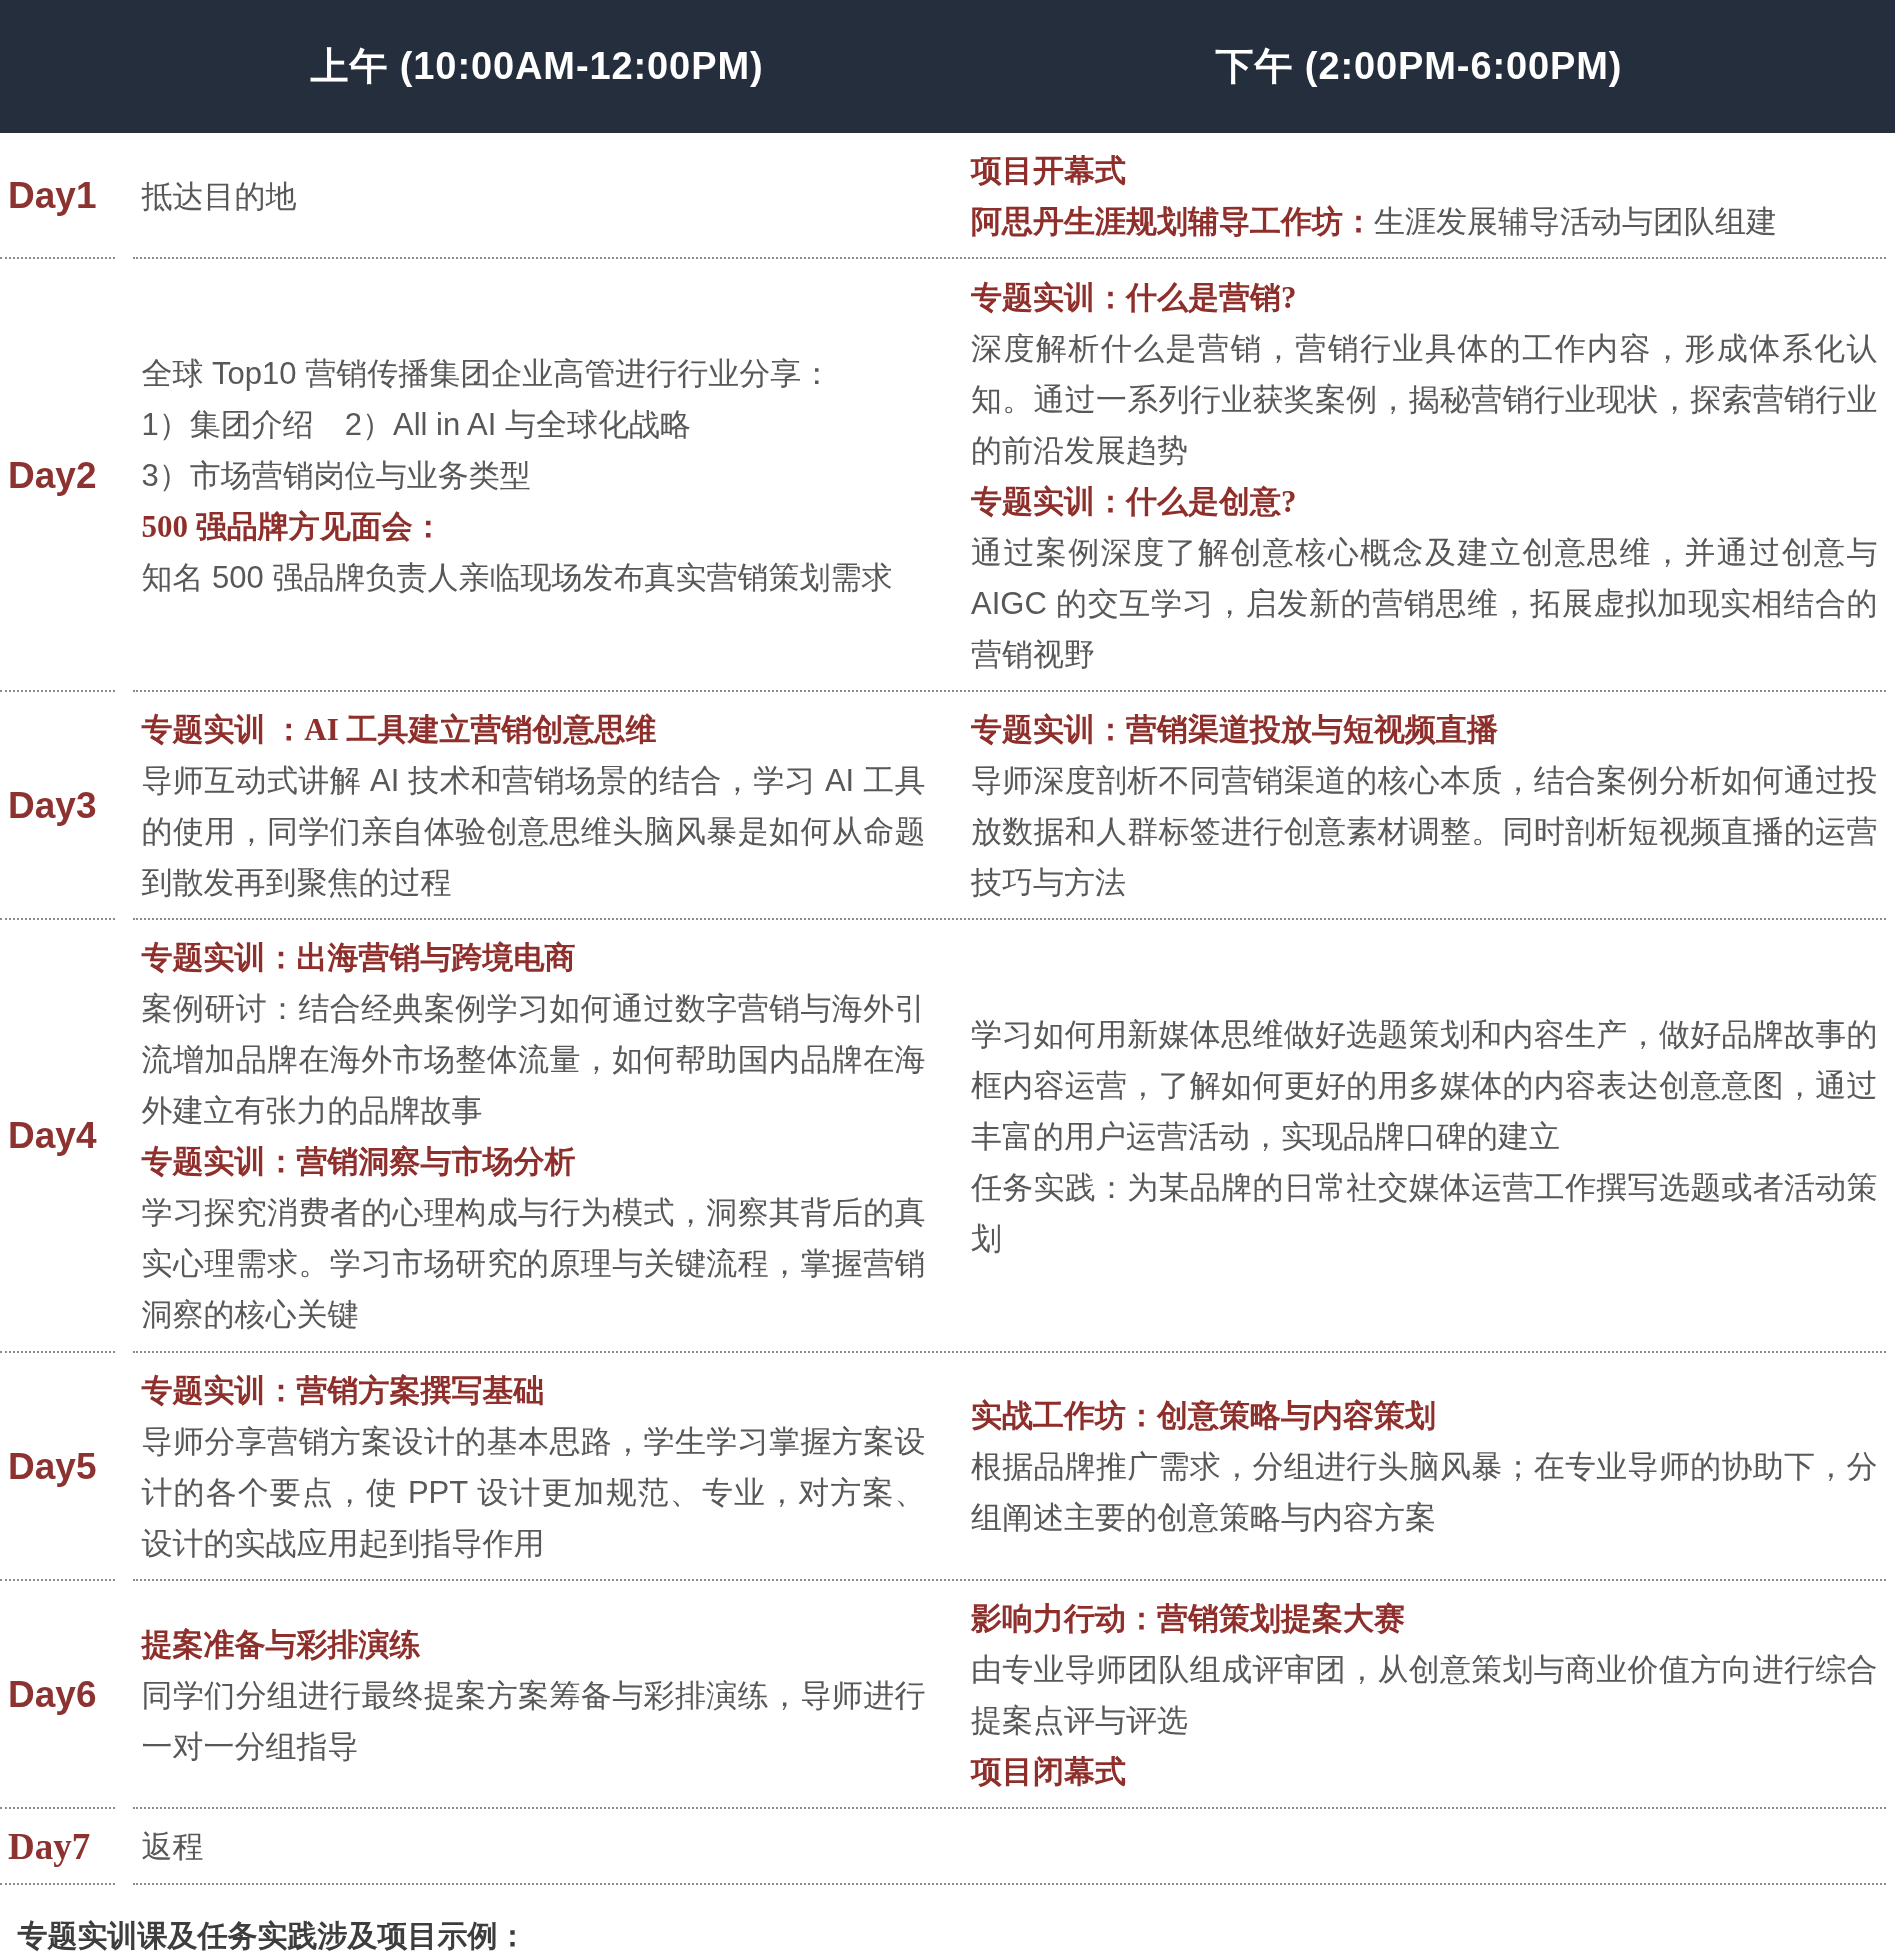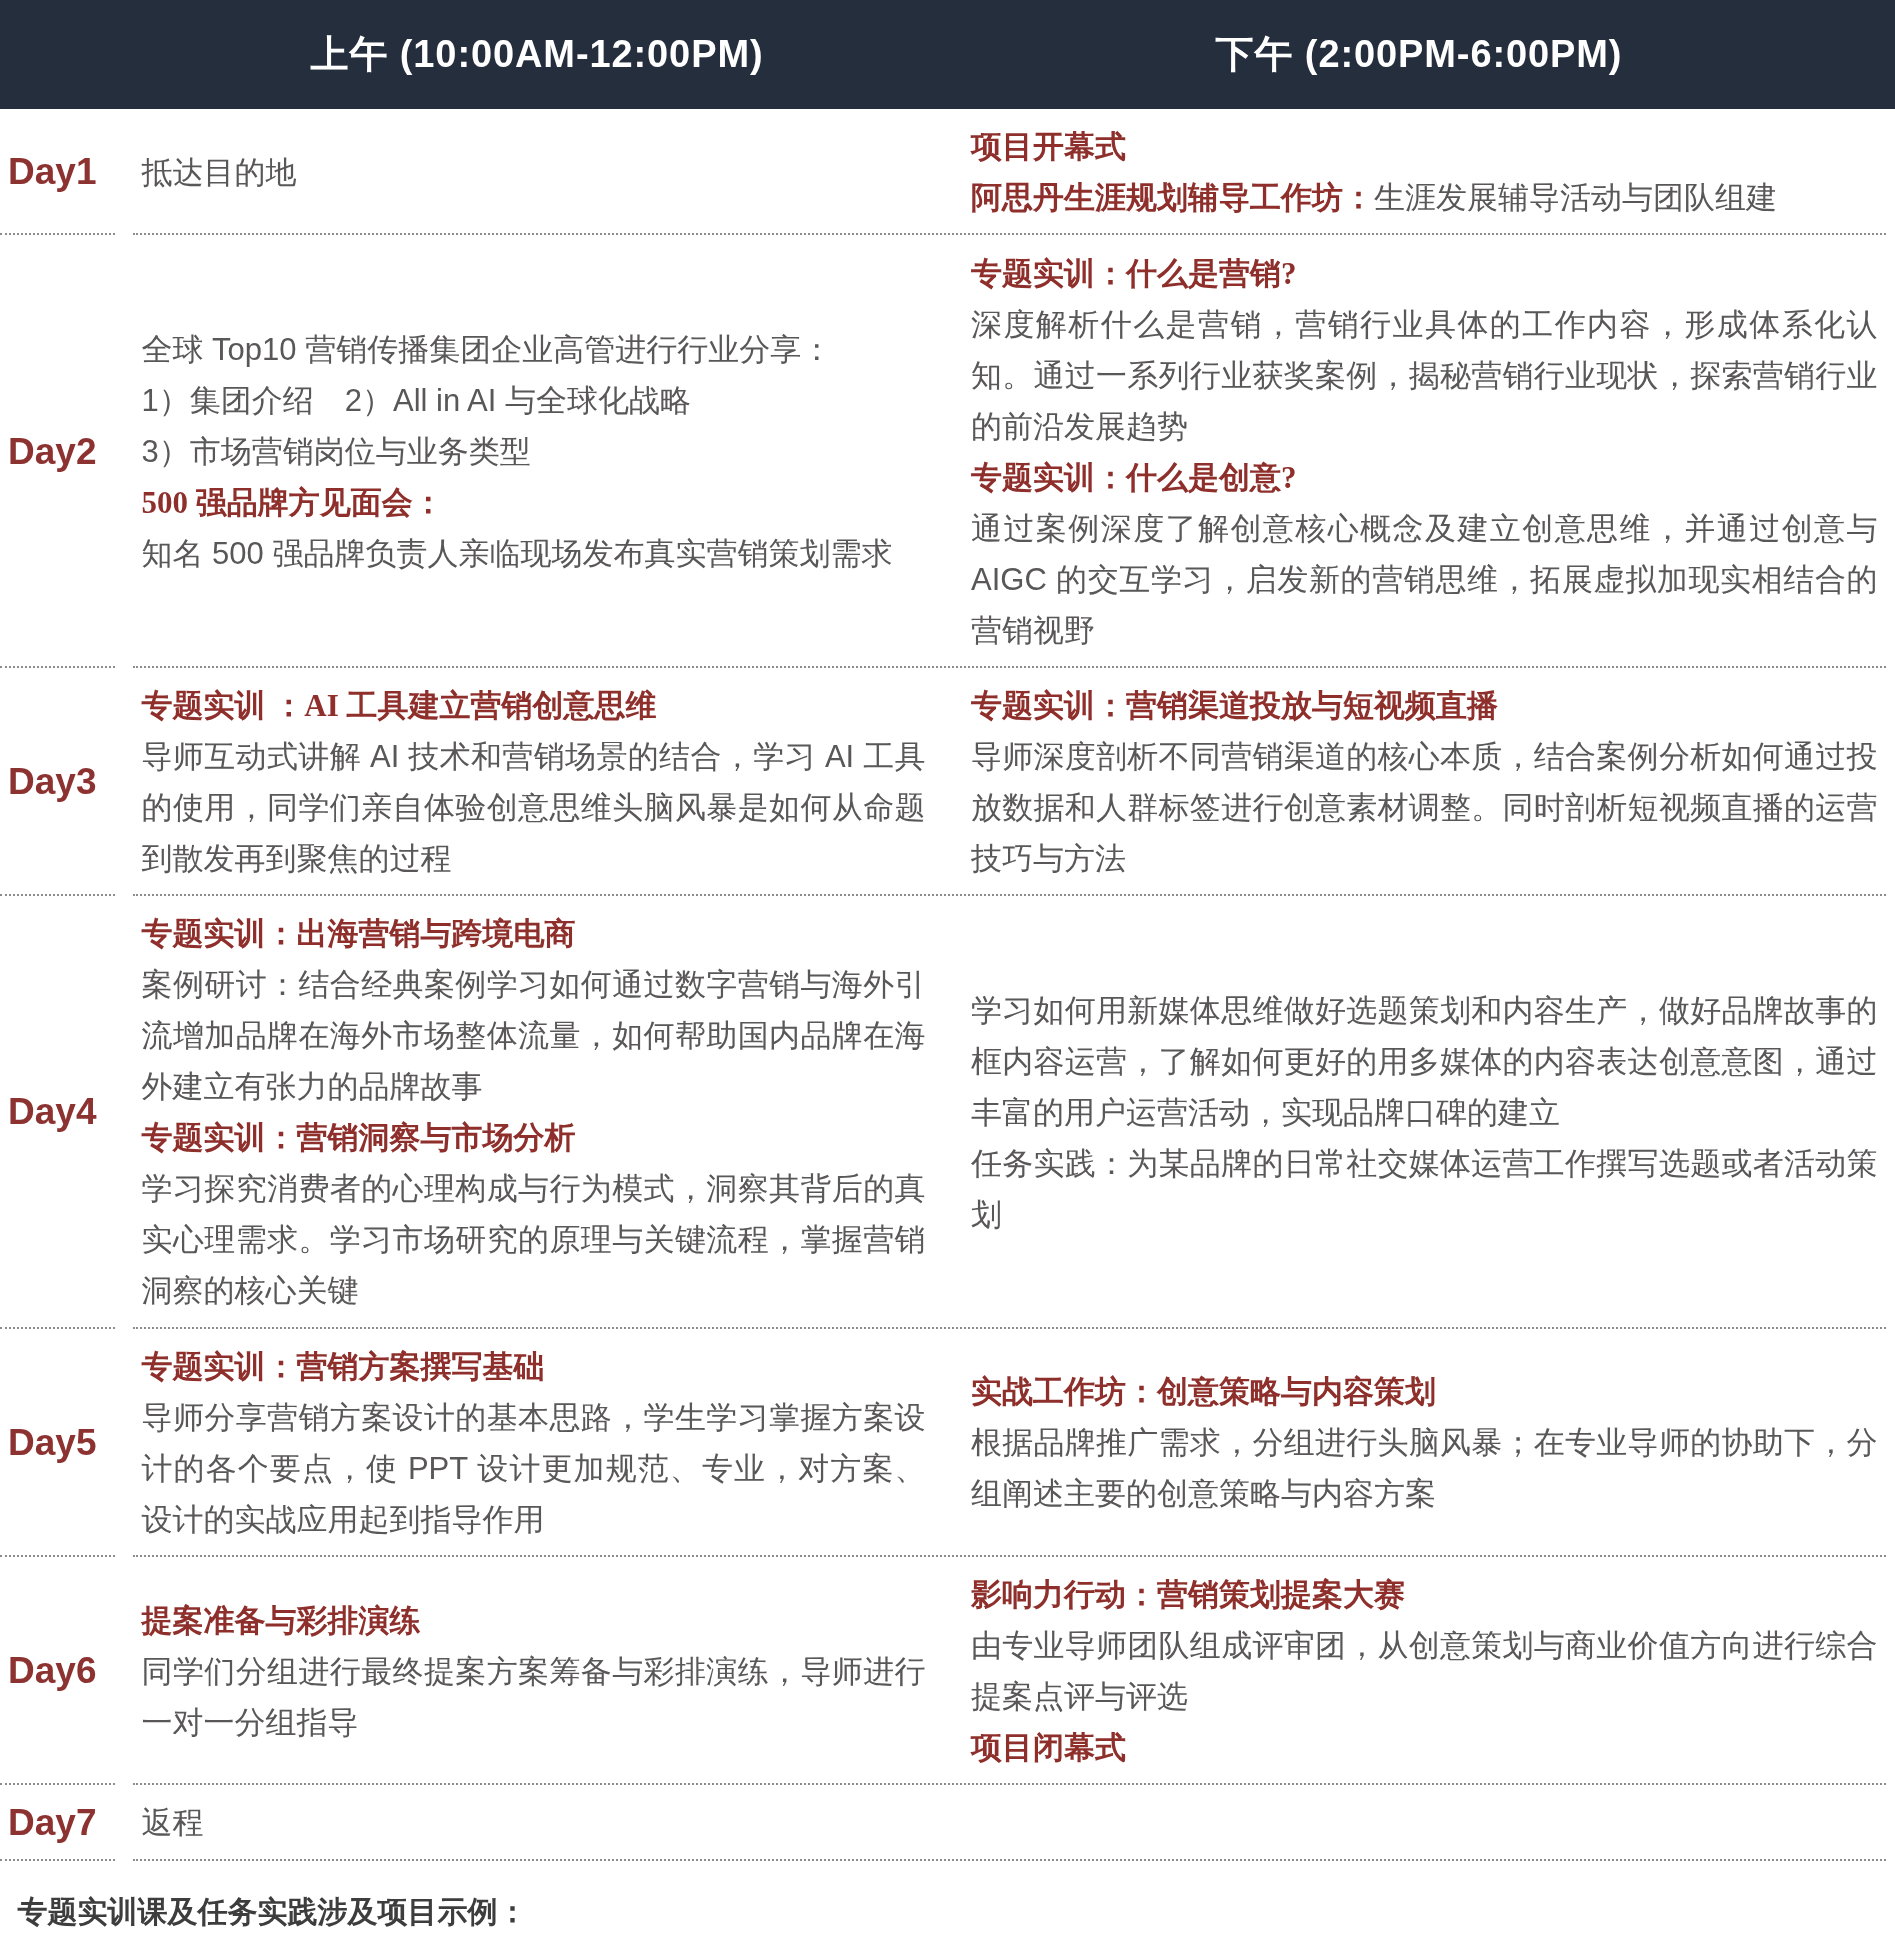--- a/index.html
+++ b/index.html
@@ -13,21 +13,21 @@
     width:1895px;
     font-family:"Liberation Sans","DejaVu Sans",sans-serif;
     color:var(--body);
   }
   .table{width:1895px;}
   
   .header-row{
     display:grid;
     grid-template-columns:131px 812px 952px;
     background:var(--header-bg);
-    height:109px;
+    height:133px;
     align-items:center;
   }
   .head{
     color:var(--header-text);
     font-size:38px;
     font-weight:bold;
     text-align:center;
     letter-spacing:0.9px;
   }
   
@@ -75,21 +75,21 @@
     font-family:Liberation Serif, serif;
   }
   .seg-n{color:var(--body);}
   
   #rows .row:nth-child(1){min-height:111px;}
   #rows .row:nth-child(2){min-height:404px;}
   #rows .row:nth-child(3){min-height:227px;}
   #rows .row:nth-child(4){min-height:417px;}
   #rows .row:nth-child(5){min-height:224px;}
   #rows .row:nth-child(6){min-height:220px;}
-  #rows .row:nth-child(7){min-height:74px;}
+  #rows .row:nth-child(7){min-height:74px;font-family:Liberation Serif, serif;}
   
   .footer{
     padding:23px 17.5px 12.2px 17.5px;
     min-height:155px;
   }
   .footer-title{
     font-size:30px;
     font-weight:bold;
     color:var(--footer-strong);
     line-height:56px;

